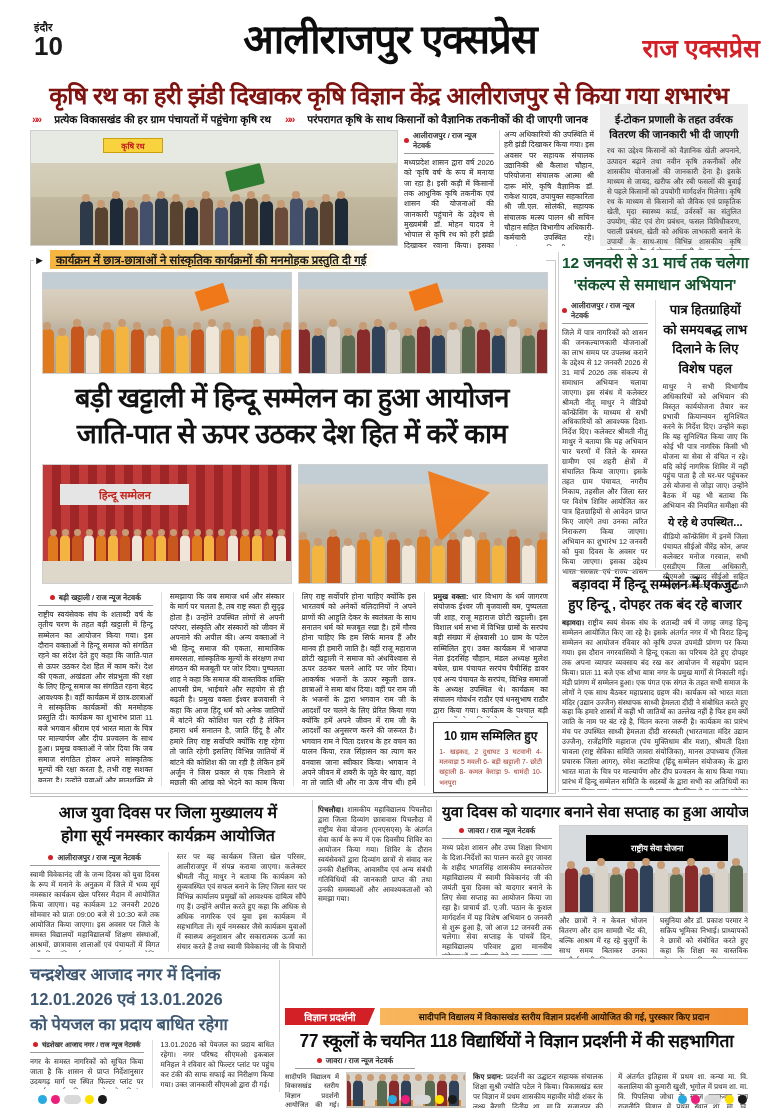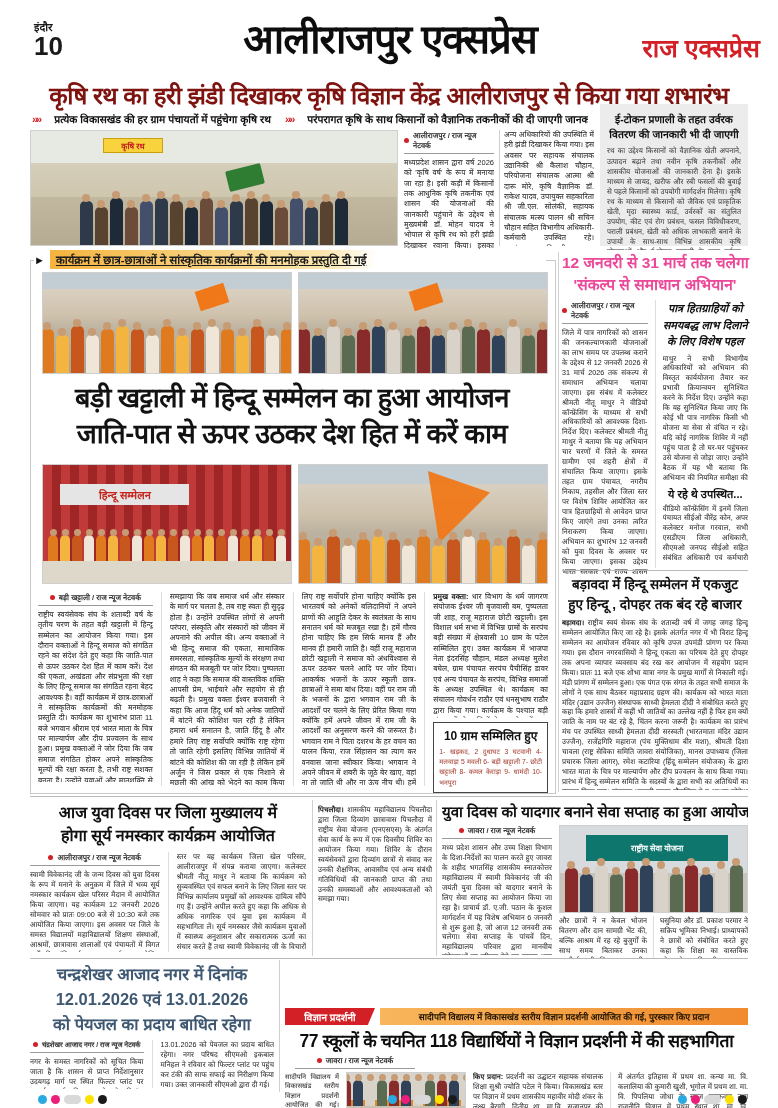--- a/index.html
+++ b/index.html
@@ -17,21 +17,21 @@
   .redbar{display:flex;align-items:stretch;height:13px;}
   .redbar .bar{flex:1;background:#d32027;color:#fff;font-size:8px;font-weight:bold;display:flex;align-items:center;padding-left:5px;}
   .redbar .datecell{width:118px;background:#fff;color:#c11f1f;font-size:8px;font-weight:bold;display:flex;align-items:center;justify-content:center;}
   .redbar .sq{width:14px;background:#d32027;margin-left:4px;}
 
   
   .h-lead{font-size:24px;font-weight:bold;color:#7e1310;text-align:center;white-space:nowrap;letter-spacing:-0.5px;}
   .deck{display:flex;gap:14px;font-size:10.5px;font-weight:bold;color:#111;white-space:nowrap;align-items:center;}
   .deck .arr{color:#d32027;font-size:11px;letter-spacing:-2px;}
   .h-xl{font-size:27px;font-weight:bold;color:#121212;text-align:center;white-space:nowrap;letter-spacing:-0.5px;line-height:1.35;}
-  .h-rail{font-size:15.5px;font-weight:bold;text-align:center;white-space:nowrap;line-height:1.4;color:#ec4899;}
+  .h-rail{font-size:15.5px;font-weight:bold;text-align:center;white-space:nowrap;line-height:1.4;color:#14532d;}
   .h-mid{font-size:16px;font-weight:bold;text-align:center;line-height:1.45;color:#101010;}
   .h-sm{font-size:12px;font-weight:bold;line-height:1.5;color:#222;}
   .h-one{font-size:14px;font-weight:bold;white-space:nowrap;overflow:hidden;color:#101010;}
   .h-blue{font-size:16.5px;font-weight:bold;color:#3f5872;line-height:1.5;}
   .h-sci{font-size:17.5px;font-weight:bold;white-space:nowrap;color:#0d0d0d;letter-spacing:-0.3px;}
 
   .byline{display:flex;align-items:center;justify-content:center;gap:4px;font-size:7.5px;font-weight:bold;color:#333;
           border-bottom:1px solid #9a9a9a;padding-bottom:3px;margin-bottom:4px;}
   .byline .dot{width:5px;height:5px;border-radius:50%;background:#d32027;flex:0 0 auto;}
   .body-text{font-size:7.5px;line-height:1.38;text-align:justify;color:#222;overflow:hidden;height:100%;}
@@ -44,21 +44,21 @@
                 text-decoration:underline;padding:2px 10px 2px 6px;white-space:nowrap;overflow:hidden;}
   .strip-orange{background:linear-gradient(90deg,#f9b65c,#f08a2d);font-size:8.8px;font-weight:bold;color:#201400;
                 display:flex;align-items:center;justify-content:center;white-space:nowrap;overflow:hidden;}
   .tag-red{background:#d32027;color:#fff;font-size:10px;font-weight:bold;display:flex;align-items:center;justify-content:center;
            clip-path:polygon(0 0,100% 0,92% 100%,0 100%);}
 
   .graybox{background:#ececec;padding:8px 7px;box-sizing:border-box;}
   .graybox .t{font-size:10.5px;font-weight:bold;text-align:center;line-height:1.45;color:#111;margin-bottom:4px;}
   .graybox .b{font-size:7.2px;line-height:1.4;text-align:justify;color:#333;overflow:hidden;}
 
-  .subbox{font-size:11px;font-weight:bold;text-align:center;line-height:1.5;color:#111;margin-bottom:4px;font-style:italic;}
+  .subbox{font-size:13px;font-weight:bold;text-align:center;line-height:1.5;color:#111;margin-bottom:4px;}
   .subhead{font-size:11px;font-weight:bold;text-align:center;color:#111;margin:4px 0 3px;}
   .grambox{border:1.5px solid #444;padding:4px 5px;margin-top:4px;}
   .grambox .gt{font-size:12px;font-weight:bold;text-align:center;margin-bottom:3px;color:#111;}
   .grambox .gl{font-size:6.8px;line-height:1.5;color:#a33a2c;text-align:justify;}
 
   .secbox{border:1px solid #c9c9c9;}
 
   
   .photo{position:absolute;overflow:hidden;border:1px solid #cfcfcf;box-sizing:border-box;}
   .crowd{position:absolute;left:0;right:0;bottom:0;display:flex;align-items:flex-end;justify-content:center;}
@@ -87,21 +87,21 @@
   .krishi-banner{position:absolute;top:7px;left:72px;width:58px;background:#f8d33e;border:1px solid #c9a10c;color:#c61f1f;
                  font-weight:bold;font-size:8px;text-align:center;padding:1px 0;}
   .green-flag{position:absolute;top:36px;left:196px;width:36px;height:21px;background:#2f7d32;transform:rotate(-14deg);border-radius:2px;}
   .stage-bg{position:absolute;inset:0;background:repeating-linear-gradient(90deg,#c03a3a 0 9px,#9e2626 9px 18px);}
   .stage-banner{position:absolute;top:16%;left:7%;width:52%;background:#e5e5e5;color:#c4271f;font-weight:bold;
                 text-align:center;padding:3px 0;font-size:11px;}
   .stage-table{position:absolute;bottom:0;left:0;right:0;height:19%;background:#ded8ca;}
   .saffron-flag{position:absolute;top:6px;left:52%;width:62px;height:72px;background:#f07818;clip-path:polygon(0 0,100% 30%,18% 100%);opacity:.95;}
   .saffron-flag-sm{position:absolute;top:14px;left:62%;width:30px;height:20px;background:#f07818;transform:rotate(-18deg);}
   .nss-bg{position:absolute;inset:0;background:linear-gradient(180deg,#d7dbde 0 55%,#c8c4bb 55% 100%);}
-  .nss-banner{position:absolute;top:10%;left:14%;right:10%;height:26px;background:#0f766e;color:#fff;font-size:8px;font-weight:bold;
+  .nss-banner{position:absolute;top:10%;left:14%;right:10%;height:26px;background:#000000;color:#fff;font-size:8px;font-weight:bold;
               display:flex;align-items:center;justify-content:center;}
   .sci-bg{position:absolute;inset:0;background:linear-gradient(180deg,#d8d4cb 0 70%,#e08a2f 70% 86%,#c9c2b4 86% 100%);}
 
   .caption{font-size:7px;line-height:1.4;color:#222;text-align:justify;}
   .caption .cb{font-weight:bold;}
 
   .regmarks{position:absolute;display:flex;align-items:center;gap:4px;}
   .regmarks i{display:block;width:9px;height:9px;border-radius:50%;}
   .regmarks .pill{width:17px;border-radius:5px;}
 </style>
@@ -394,21 +394,21 @@
           <div class="body-text body-sm" style="flex:1;min-width:0;">और छात्रों ने न केवल भोजन वितरण और दान सामग्री भेंट की, बल्कि आश्रम में रह रहे बुजुर्गों के साथ समय बिताकर उनका आशीर्वाद भी लिया। इस पुनीत कार्य में महाविद्यालय के वरिष्ठ प्राध्यापक डॉ. नारायण पाटीदार, डॉ. दुष्यंत सिंह भटोरिया, डॉ. रमेश</div>
           <div class="body-text body-sm" style="flex:1;min-width:0;border-left:1px solid #ddd;padding-left:6px;">घसुनिया और डॉ. प्रकाश परमार ने सक्रिय भूमिका निभाई। प्राध्यापकों ने छात्रों को संबोधित करते हुए कहा कि शिक्षा का वास्तविक उद्देश्य केवल किताबी ज्ञान प्राप्त करना नहीं, बल्कि समाज के वंचित और बुजुर्ग वर्ग की सेवा करना भी है।</div>
         </div>
       </div>
     </div>
   </div>
 
   <div class="hrule" style="left:30px;top:958px;width:718px;"></div>
 
   <div class="abs" style="left:30px;top:962px;width:244px;height:128px;">
-    <div class="h-blue" style="text-align:center;white-space:nowrap;">
+    <div class="h-blue" style="text-align:left;white-space:nowrap;">
       <div>चन्द्रशेखर आजाद नगर में दिनांक</div>
       <div>12.01.2026 एवं 13.01.2026</div>
       <div>को पेयजल का प्रदाय बाधित रहेगा</div>
     </div>
     <div style="display:flex;gap:8px;margin-top:4px;height:48px;">
       <div style="flex:1;min-width:0;">
         <div class="byline" style="font-size:6.8px;">
           <span class="dot"></span>
           <span>चंद्रशेखर आजाद नगर / राज न्यूज नेटवर्क</span>
         </div>

